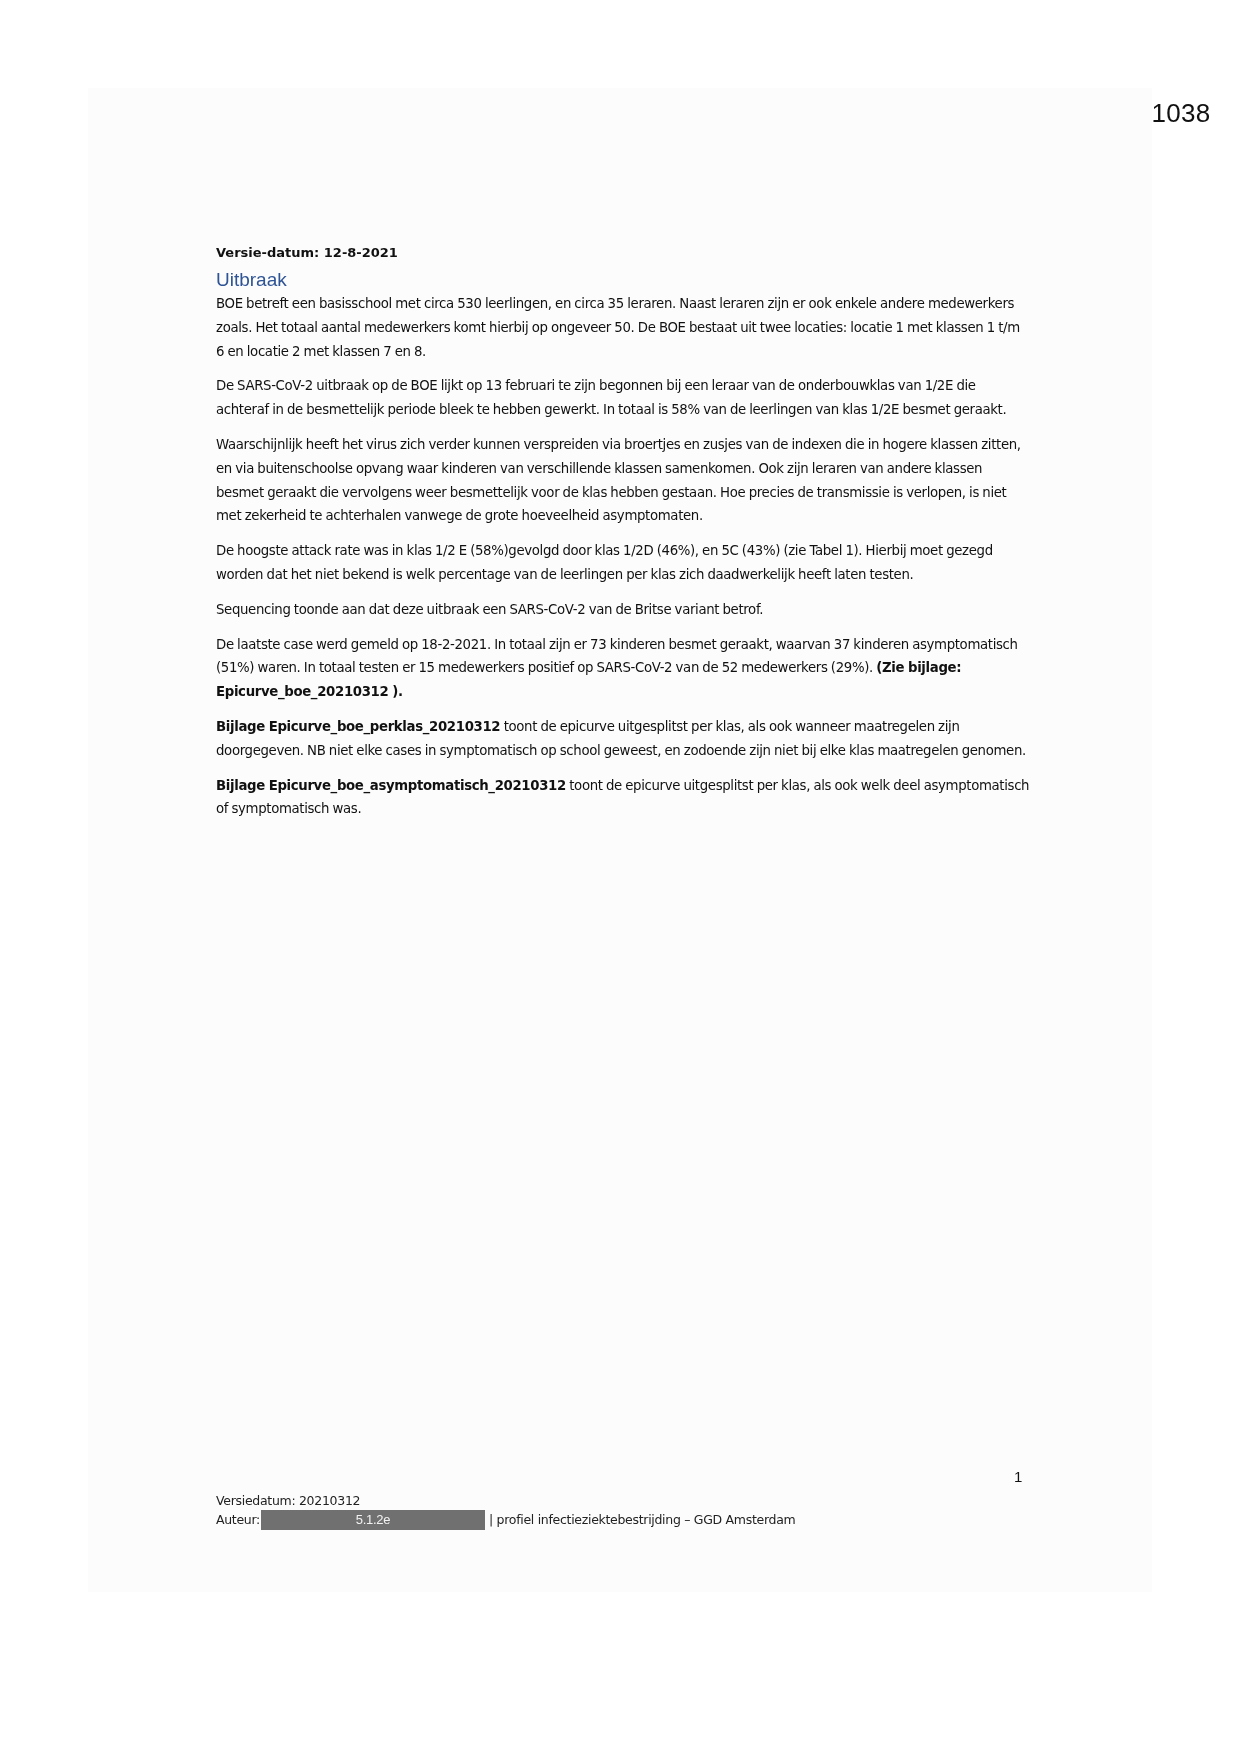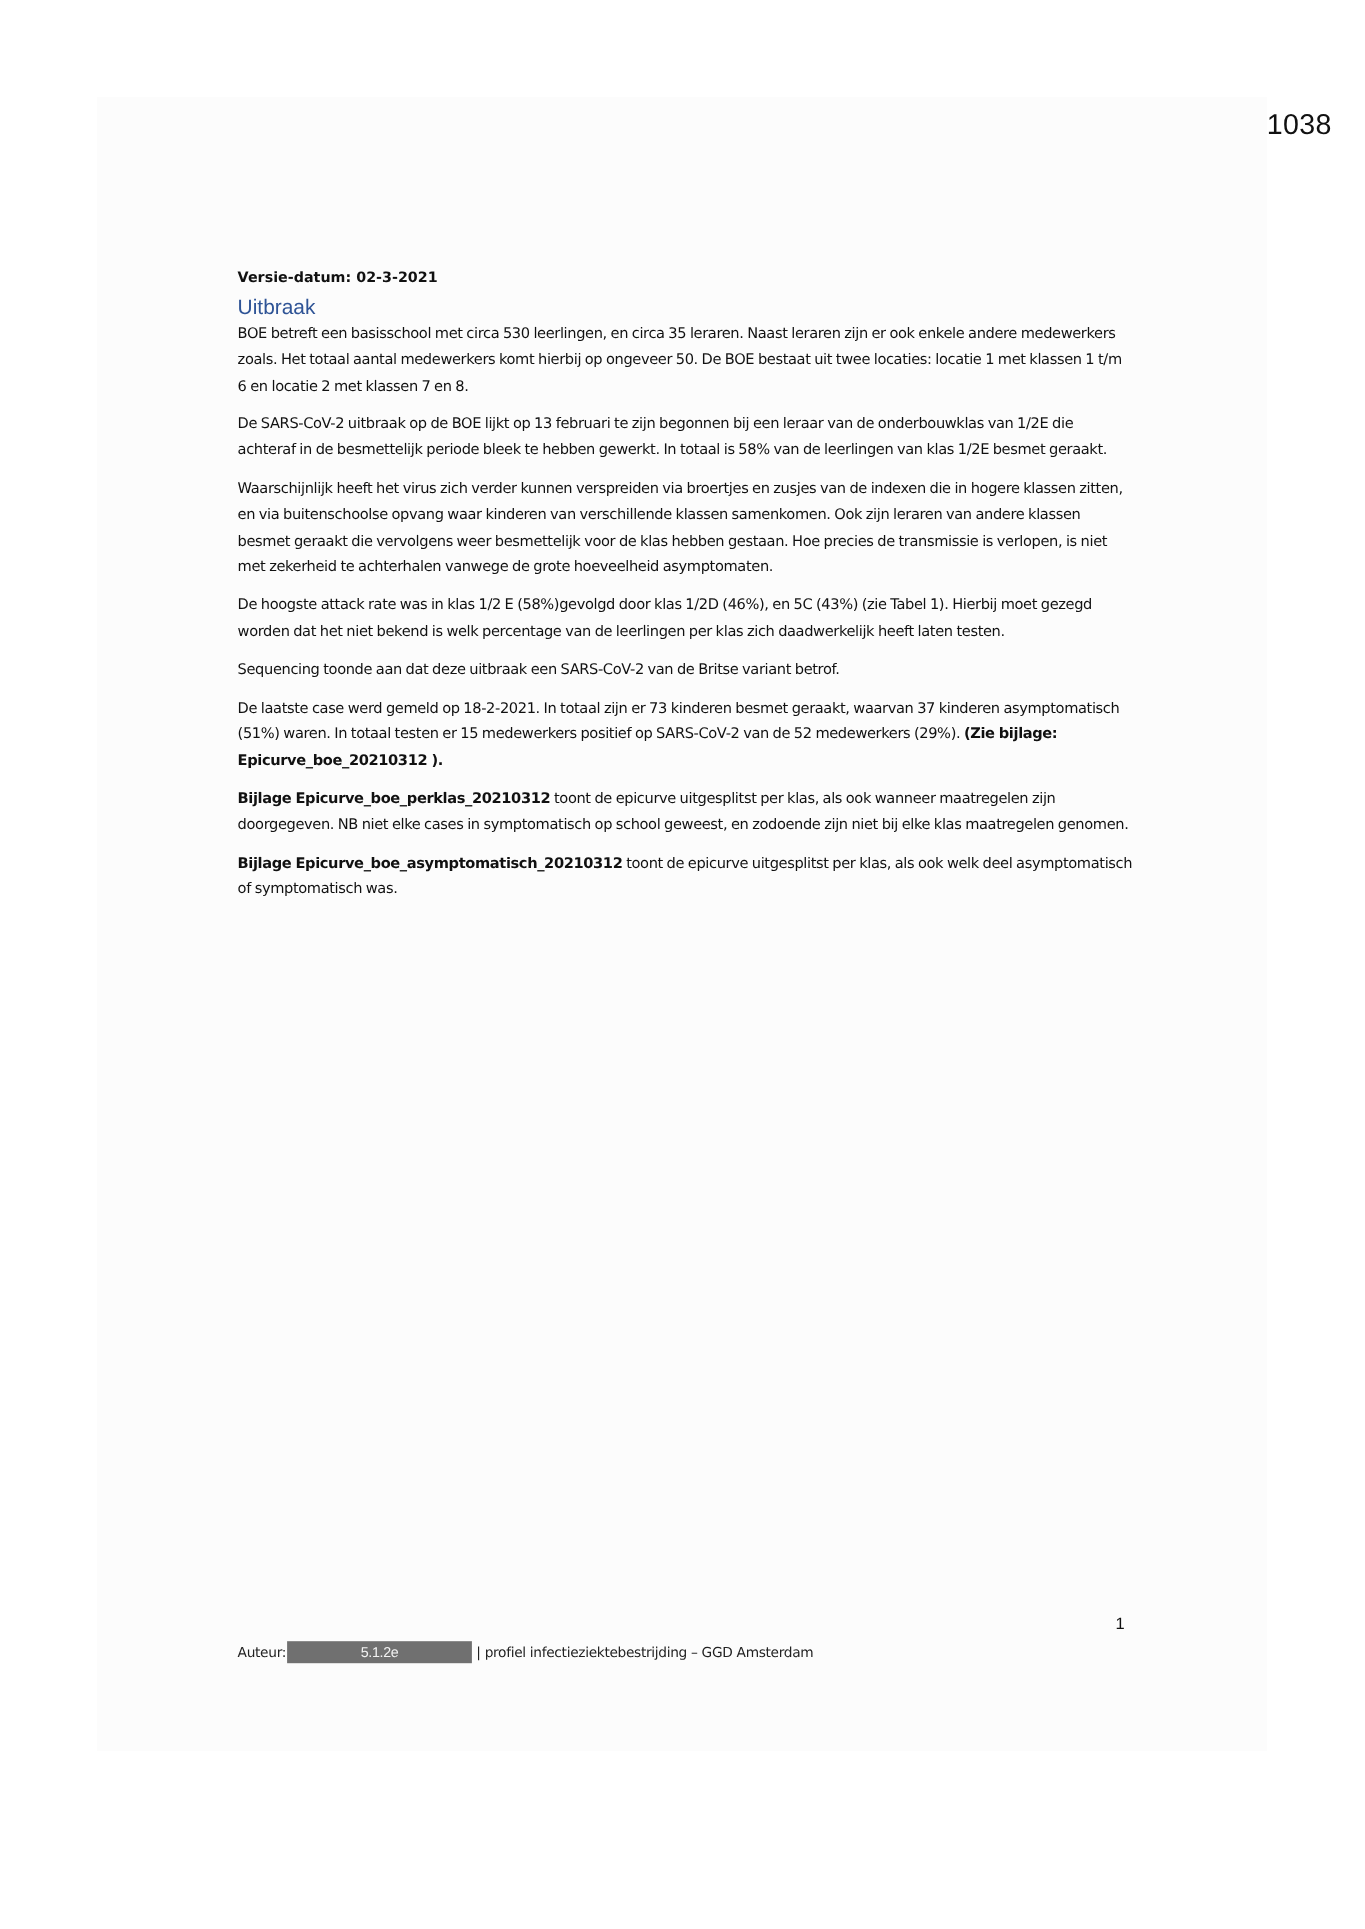--- a/index.html
+++ b/index.html
@@ -95,53 +95,54 @@
       color: #222;
       letter-spacing: -0.3px;
     }
     .footer-line {
       display: flex;
       align-items: center;
       white-space: nowrap;
     }
     .redaction {
       display: inline-block;
-      width: 168px;
+      width: 224px;
       height: 20px;
       background: #707070;
       color: #f2f2f2;
       font-family: "Liberation Sans", sans-serif;
       font-size: 13px;
       text-align: center;
       line-height: 20px;
       margin: 0 4px 0 1px;
     }
   </style>
 </head>
 <body>
 
 <div class="doc-id">631038</div>
 
 <div class="page-shade"></div>
 
 <div class="content">
-  <div class="version">Versie-datum: 02-3-2021</div>
+  <div class="version">Versie-datum: 12-8-2021</div>
   <h2 class="section-heading">Uitbraak</h2>
 
   <p><span>BOE betreft een basisschool met circa 530 leerlingen, en circa 35 leraren. Naast leraren zijn er ook enkele andere medewerkers zoals. Het totaal aantal medewerkers komt hierbij op ongeveer 50. De BOE bestaat uit twee locaties: locatie 1 met klassen 1 t/m 6 en locatie 2 met klassen 7 en 8.</span></p>
   <p><span>De SARS-CoV-2 uitbraak op de BOE lijkt op 13 februari te zijn begonnen bij een leraar van de onderbouwklas van 1/2E die achteraf in de besmettelijk periode bleek te hebben gewerkt. In totaal is 58% van de leerlingen van klas 1/2E besmet geraakt.</span></p>
   <p><span>Waarschijnlijk heeft het virus zich verder kunnen verspreiden via broertjes en zusjes van de indexen die in hogere klassen zitten, en via buitenschoolse opvang waar kinderen van verschillende klassen samenkomen. Ook zijn leraren van andere klassen besmet geraakt die vervolgens weer besmettelijk voor de klas hebben gestaan. Hoe precies de transmissie is verlopen, is niet met zekerheid te achterhalen vanwege de grote hoeveelheid asymptomaten.</span></p>
   <p><span>De hoogste attack rate was in klas 1/2 E (58%)gevolgd door klas 1/2D (46%), en 5C (43%) (zie Tabel 1). Hierbij moet gezegd worden dat het niet bekend is welk percentage van de leerlingen per klas zich daadwerkelijk heeft laten testen.</span></p>
   <p><span>Sequencing toonde aan dat deze uitbraak een SARS-CoV-2 van de Britse variant betrof.</span></p>
   <p><span>De laatste case werd gemeld op 18-2-2021. In totaal zijn er 73 kinderen besmet geraakt, waarvan 37 kinderen asymptomatisch (51%) waren. In totaal testen er 15 medewerkers positief op SARS-CoV-2 van de 52 medewerkers (29%). </span><span class="bold">(Zie bijlage:  Epicurve_boe_20210312 ).</span></p>
   <p><span class="bold">Bijlage Epicurve_boe_perklas_20210312</span><span> toont de epicurve uitgesplitst per klas, als ook wanneer maatregelen zijn doorgegeven. NB niet elke cases in symptomatisch op school geweest, en zodoende zijn niet bij elke klas maatregelen genomen.</span></p>
   <p><span class="bold">Bijlage Epicurve_boe_asymptomatisch_20210312</span><span> toont de epicurve uitgesplitst per klas, als ook welk deel asymptomatisch of symptomatisch was.</span></p>
 </div>
 
 <div class="page-number">1</div>
 
 <div class="footer">
+  <div class="footer-line">Versiedatum: 20210312</div>
   <div class="footer-line">
     <span>Auteur:</span>
     <span class="redaction">5.1.2e</span>
     <span>| profiel infectieziektebestrijding – GGD Amsterdam</span>
   </div>
 </div>
 
 </body></html>

